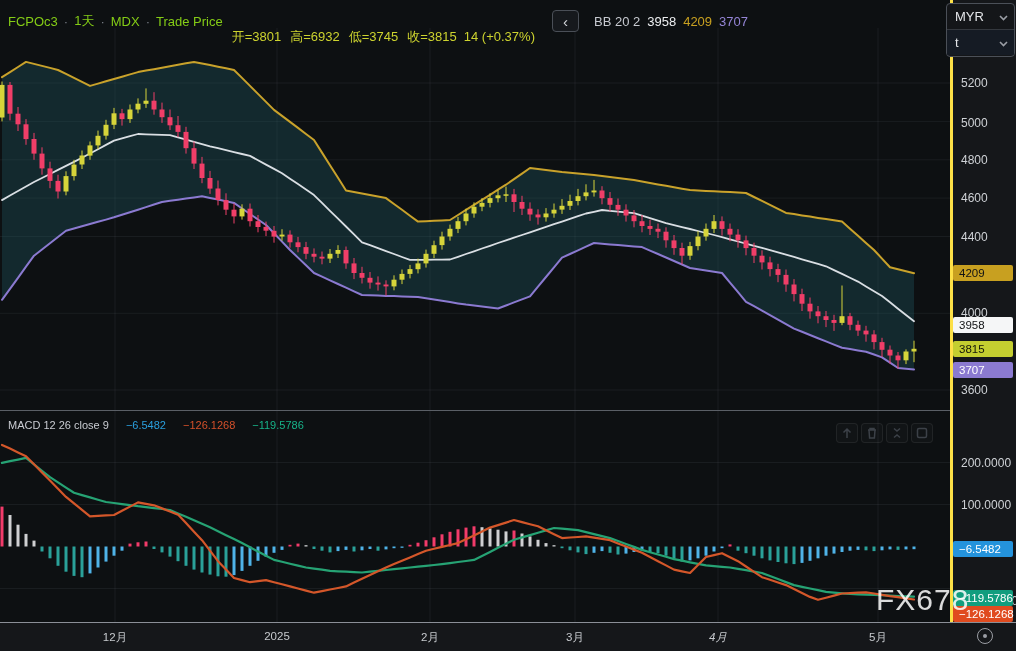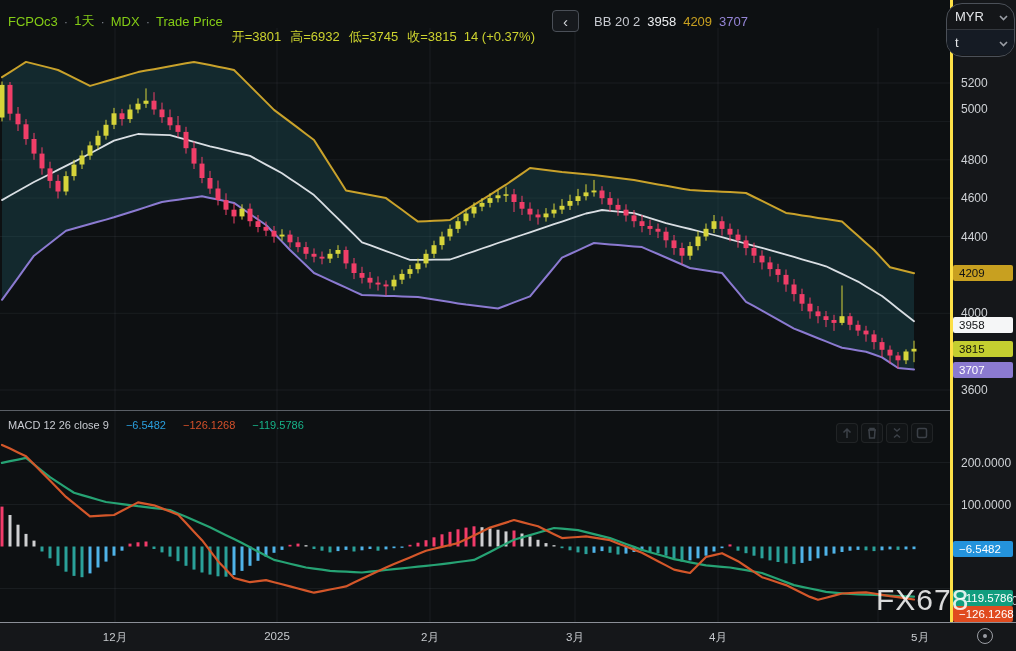--- a/index.html
+++ b/index.html
@@ -40,21 +40,21 @@
   
   #bottom-axis{position:absolute;left:0;top:622px;width:1016px;height:29px;background:#15171a;
     border-top:1px solid #8b8f97;z-index:9;}
   .tlabel{position:absolute;top:7px;font-size:11.5px;color:#c6c9cd;transform:translateX(-50%);}
   #logo-icon{position:absolute;left:977px;top:5px;width:14px;height:14px;border:1.5px solid #9b9ea4;
     border-radius:50%;}
   #logo-icon::after{content:"";position:absolute;left:4.5px;top:4.5px;width:4px;height:4px;
     background:#9b9ea4;border-radius:50%;}
   
   #curbox{position:absolute;left:946px;top:3px;width:67px;height:52px;background:#141619;
-    border:1px solid #4b5058;border-radius:16px;z-index:22;overflow:hidden;}
+    border:1px solid #4b5058;border-radius:4px;z-index:22;overflow:hidden;}
   .currow{height:25px;display:flex;align-items:center;justify-content:space-between;
     padding:0 6px 0 8px;color:#e3e5e8;font-size:13px;cursor:pointer;}
   .currow.unit{background:#151b24;}
   .curdiv{height:1px;background:#34383e;}
   .chev svg{width:9px;height:6px;stroke:#9a9ea5;fill:none;stroke-width:1.6;}
   
   #watermark{position:absolute;left:876px;top:583px;font-size:30px;color:rgba(255,255,255,0.85);
     z-index:30;letter-spacing:1px;font-weight:400;pointer-events:none;}
   
   #pane-divider{position:absolute;left:0;top:410px;width:1016px;height:1px;background:#5a5f66;z-index:8;}
@@ -482,21 +482,21 @@
     </button>
     <button>
       <svg viewBox="0 0 16 14">
         <rect x="3.5" y="2.5" width="9" height="9" rx="1.5"></rect>
         </svg>
     </button>
   </div>
 
   <div id="right-axis">
       <div class="tick" style="top: 76px;">5200</div>
-      <div class="tick" style="top: 102px;">5000</div>
+      <div class="tick" style="top: 116px;">5000</div>
       <div class="tick" style="top: 153px;">4800</div>
       <div class="tick" style="top: 191px;">4600</div>
       <div class="tick" style="top: 230px;">4400</div>
       <div class="tick" style="top: 306px;">4000</div>
       <div class="tick" style="top: 383px;">3600</div>
       <div class="tick" style="top: 456px;">200.0000</div>
       <div class="tick" style="top: 498px;">100.0000</div>
       <div class="tick" style="top: 582px; margin-top: 12px;">−100.0000</div>
       <div class="badge" style="top: 265px; background: rgb(200, 160, 32); color: rgb(16, 18, 20);">4209</div>
       <div class="badge" style="top: 317px; background: rgb(245, 246, 247); color: rgb(16, 18, 20);">3958</div>
@@ -506,22 +506,22 @@
       <div class="badge" style="top: 590px; background: rgb(17, 157, 126); color: rgb(255, 255, 255);">−119.5786</div>
       <div class="badge" style="top: 606px; background: rgb(224, 75, 31); color: rgb(255, 255, 255);">−126.1268</div>
     </div>
 
   <div id="bottom-axis">
     <div id="logo-icon"></div>
   <div class="tlabel" style="left: 115px;">12月</div>
       <div class="tlabel" style="left: 277px;">2025</div>
       <div class="tlabel" style="left: 430px;">2月</div>
       <div class="tlabel" style="left: 575px;">3月</div>
-      <div class="tlabel" style="left: 718px;">4月</div>
-      <div class="tlabel" style="left: 920px; font-family: Liberation Mono, monospace;">5月</div>
+      <div class="tlabel" style="left: 718px; font-style: italic;">4月</div>
+      <div class="tlabel" style="left: 878px;">5月</div>
     </div>
 
   <div id="curbox">
     <div class="currow">
       <span>MYR</span>
       <span class="chev">
         <svg viewBox="0 0 9 6">
             <path d="M1 1 L4.5 4.5 L8 1"></path>
           </svg></span>
     </div>

